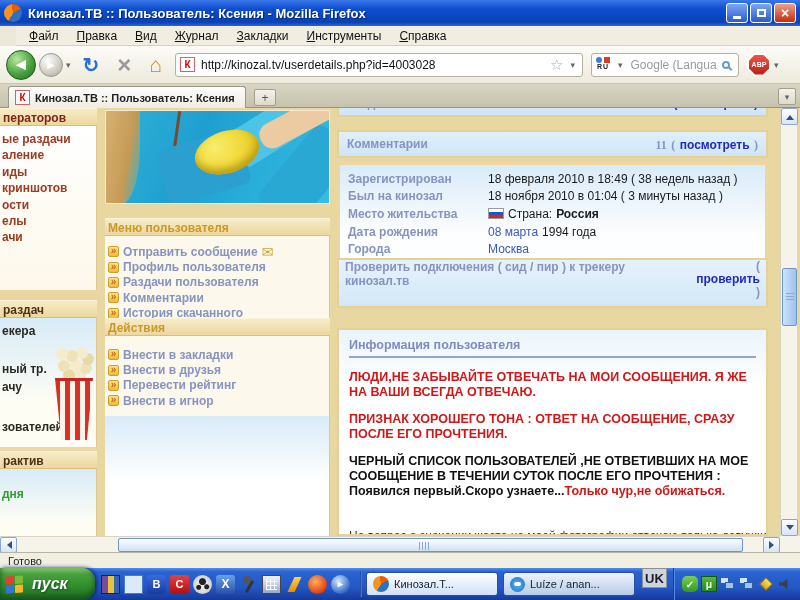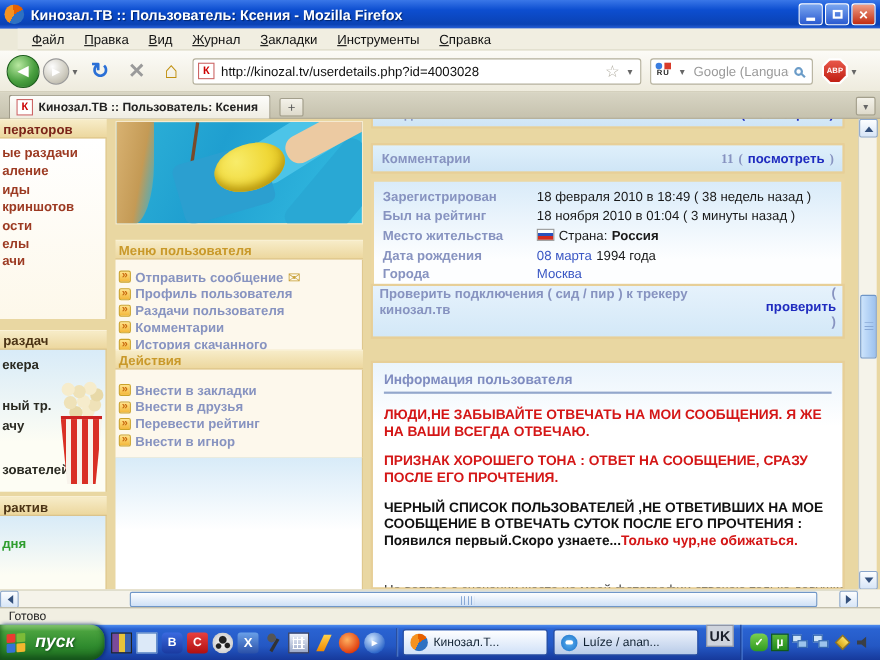--- a/index.html
+++ b/index.html
@@ -409,21 +409,21 @@
           <span class="blue-link">посмотреть</span>
           <span class="cnt">)</span>
         </span>
       </div>
       <div class="itable">
         <div class="irow">
             <span class="lbl">Зарегистрирован</span>
             <span class="ival">18 февраля 2010 в 18:49 ( 38 недель назад )</span>
           </div>
         <div class="irow">
-            <span class="lbl">Был на рейтинг</span>
+            <span class="lbl">Был на кинозал</span>
             <span class="ival">18 ноября 2010 в 01:04 ( 3 минуты назад )</span>
           </div>
         <div class="irow">
           <span class="lbl">Место жительства</span>
           <span class="ival">
               <i class="flag"></i>
               <span>Страна:</span>
               <b>Россия</b>
             </span>
         </div>
@@ -446,21 +446,21 @@
         <span class="cc-right">
           <span class="cc-paren">(</span>
           <span class="blue-link">проверить</span>
           <span class="cc-paren">)</span>
         </span>
       </div>
       <div class="uinfo">
         <div class="ui-h">Информация пользователя</div>
         <div class="ui-p ui-red">ЛЮДИ,НЕ ЗАБЫВАЙТЕ ОТВЕЧАТЬ НА МОИ СООБЩЕНИЯ. Я ЖЕ НА ВАШИ ВСЕГДА ОТВЕЧАЮ.</div>
         <div class="ui-p ui-red">ПРИЗНАК ХОРОШЕГО ТОНА : ОТВЕТ НА СООБЩЕНИЕ, СРАЗУ ПОСЛЕ ЕГО ПРОЧТЕНИЯ.</div>
-        <div class="ui-p ui-dark" style="margin-top:12px">ЧЕРНЫЙ СПИСОК ПОЛЬЗОВАТЕЛЕЙ ,НЕ ОТВЕТИВШИХ НА МОЕ СООБЩЕНИЕ В ОТВЕЧАТЬ СУТОК ПОСЛЕ ЕГО ПРОЧТЕНИЯ :</div>
+        <div class="ui-p ui-dark" style="margin-top:12px">ЧЕРНЫЙ СПИСОК ПОЛЬЗОВАТЕЛЕЙ ,НЕ ОТВЕТИВШИХ НА МОЕ СООБЩЕНИЕ В ТЕЧЕНИИ СУТОК ПОСЛЕ ЕГО ПРОЧТЕНИЯ :</div>
         <div class="ui-p ui-dark"><span>Появился первый.Скоро узнаете...</span><span class="ui-red-inline">Только чур,не обижаться.</span></div>
         <div class="ui-cut">На вопрос о значении жеста на моей фотографии отвечаю только девушкам</div>
       </div>
     </div>
 
     <div class="vscroll">
       <span class="sbtn" style="top:0">
           <i class="tri tri-up"></i>
         </span>
       <span class="vthumb"></span>

